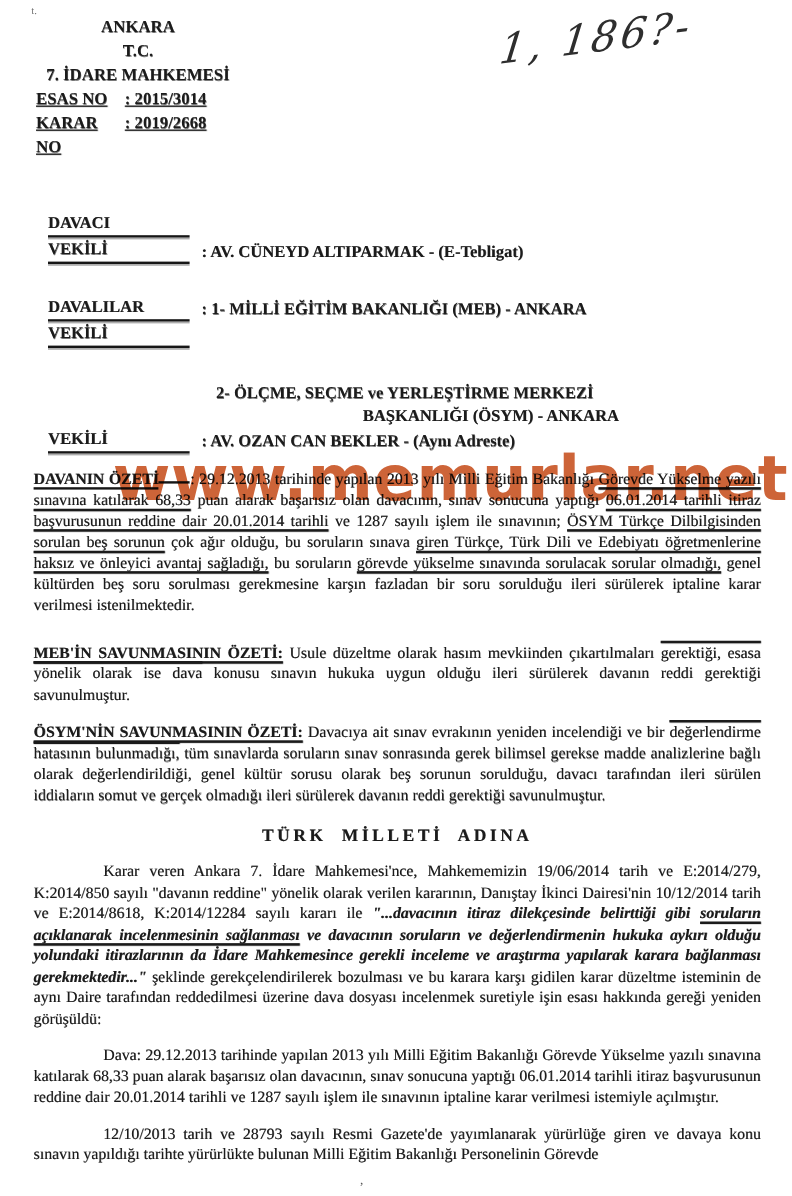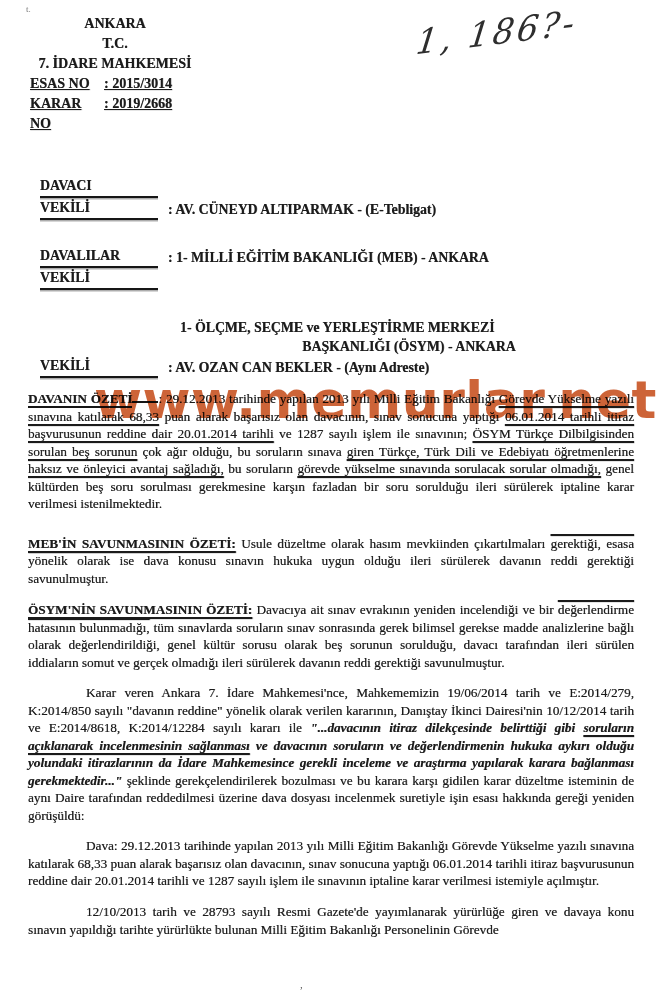--- a/index.html
+++ b/index.html
@@ -94,35 +94,36 @@
     <div class="prow gap28">
         <span class="plab"><span class="ul">DAVALILAR</span></span>
         <span class="pval">: 1- MİLLİ EĞİTİM BAKANLIĞI (MEB) - ANKARA</span>
       </div>
     <div class="prow">
         <span class="plab"><span class="ul">VEKİLİ</span></span>
         <span class="pval"></span>
       </div>
 
     <div class="defendant2 gap30">
-      <div>1- ÖLÇME, SEÇME ve YERLEŞTİRME MERKEZİ</div>
+      <div>2- ÖLÇME, SEÇME ve YERLEŞTİRME MERKEZİ</div>
       <div class="l2">BAŞKANLIĞI (ÖSYM) - ANKARA</div>
     </div>
     <div class="prow">
         <span class="plab"><span class="ul">VEKİLİ</span></span>
         <span class="pval">: AV. OZAN CAN BEKLER - (Aynı Adreste)</span>
       </div>
   </div>
 
   <p class="para p-ozet"><span class="seclabel">DAVANIN ÖZETİ</span><span class="lblext"></span><span>: 29.12.2013 tarihinde yapılan 2013 yılı Milli Eğitim Bakanlığı </span><span class="u">Görevde Yükselme yazılı sınavına katılarak 68,33</span><span> puan alarak başarısız olan davacının, sınav sonucuna yaptığı </span><span class="u">06.01.2014 tarihli itiraz başvurusunun reddine dair 20.01.2014 tarihli</span><span> ve 1287 sayılı işlem ile sınavının; </span><span class="u">ÖSYM Türkçe Dilbilgisinden sorulan beş sorunun</span><span> çok ağır olduğu, bu soruların sınava </span><span class="u">giren Türkçe, Türk Dili ve Edebiyatı öğretmenlerine haksız ve önleyici avantaj sağladığı,</span><span> bu soruların </span><span class="u">görevde yükselme sınavında sorulacak sorular olmadığı,</span><span> genel kültürden beş soru sorulması gerekmesine karşın fazladan bir soru sorulduğu ileri sürülerek iptaline karar verilmesi istenilmektedir.</span></p>
 
   <p class="para p-meb"><span class="seclabel2">MEB'İN SAVUNMASININ ÖZETİ:</span><span> Usule düzeltme olarak hasım mevkiinden çıkartılmaları </span><span class="ol">gerektiği, esasa yönelik olarak ise dava</span><span> konusu sınavın hukuka uygun olduğu ileri sürülerek davanın reddi gerektiği savunulmuştur.</span></p>
 
   <p class="para p-osym"><span class="seclabel2">ÖSYM'NİN SAVUNMASININ ÖZETİ:</span><span> Davacıya ait sınav evrakının yeniden incelendiği ve bir </span><span class="ol">değerlendirme hatasının bulunmadığı,</span><span> tüm sınavlarda soruların sınav sonrasında gerek bilimsel gerekse madde analizlerine bağlı olarak değerlendirildiği, genel kültür sorusu olarak beş sorunun sorulduğu, davacı tarafından ileri sürülen iddiaların somut ve gerçek olmadığı ileri sürülerek davanın reddi gerektiği savunulmuştur.</span></p>
 
+  <div class="adina">TÜRK MİLLETİ ADINA</div>
 
   <p class="para p-karar"><span>Karar veren Ankara 7. İdare Mahkemesi'nce, Mahkememizin 19/06/2014 tarih ve E:2014/279, K:2014/850 sayılı "davanın reddine" yönelik olarak verilen kararının, Danıştay İkinci Dairesi'nin 10/12/2014 tarih ve E:2014/8618, K:2014/12284 sayılı kararı ile </span><span class="i">"...davacının itiraz dilekçesinde belirttiği gibi </span><span class="iu">soruların açıklanarak incelenmesinin sağlanması</span><span class="i"> ve davacının soruların ve değerlendirmenin hukuka aykırı olduğu yolundaki itirazlarının da İdare Mahkemesince gerekli inceleme ve araştırma yapılarak karara bağlanması gerekmektedir..."</span><span> şeklinde gerekçelendirilerek bozulması ve bu karara karşı gidilen karar düzeltme isteminin de aynı Daire tarafından reddedilmesi üzerine dava dosyası incelenmek suretiyle işin esası hakkında gereği yeniden görüşüldü:</span></p>
 
   <p class="para p-dava">Dava: 29.12.2013 tarihinde yapılan 2013 yılı Milli Eğitim Bakanlığı Görevde Yükselme yazılı sınavına katılarak 68,33 puan alarak başarısız olan davacının, sınav sonucuna yaptığı 06.01.2014 tarihli itiraz başvurusunun reddine dair 20.01.2014 tarihli ve 1287 sayılı işlem ile sınavının iptaline karar verilmesi istemiyle açılmıştır.</p>
 
   <p class="para p-gazete">12/10/2013 tarih ve 28793 sayılı Resmi Gazete'de yayımlanarak yürürlüğe giren ve davaya konu sınavın yapıldığı tarihte yürürlükte bulunan Milli Eğitim Bakanlığı Personelinin Görevde</p>
 
   <span class="speck-b">,</span>
 
   <div class="watermark" style="color: #c2410c;">www.memurlar.net</div>

